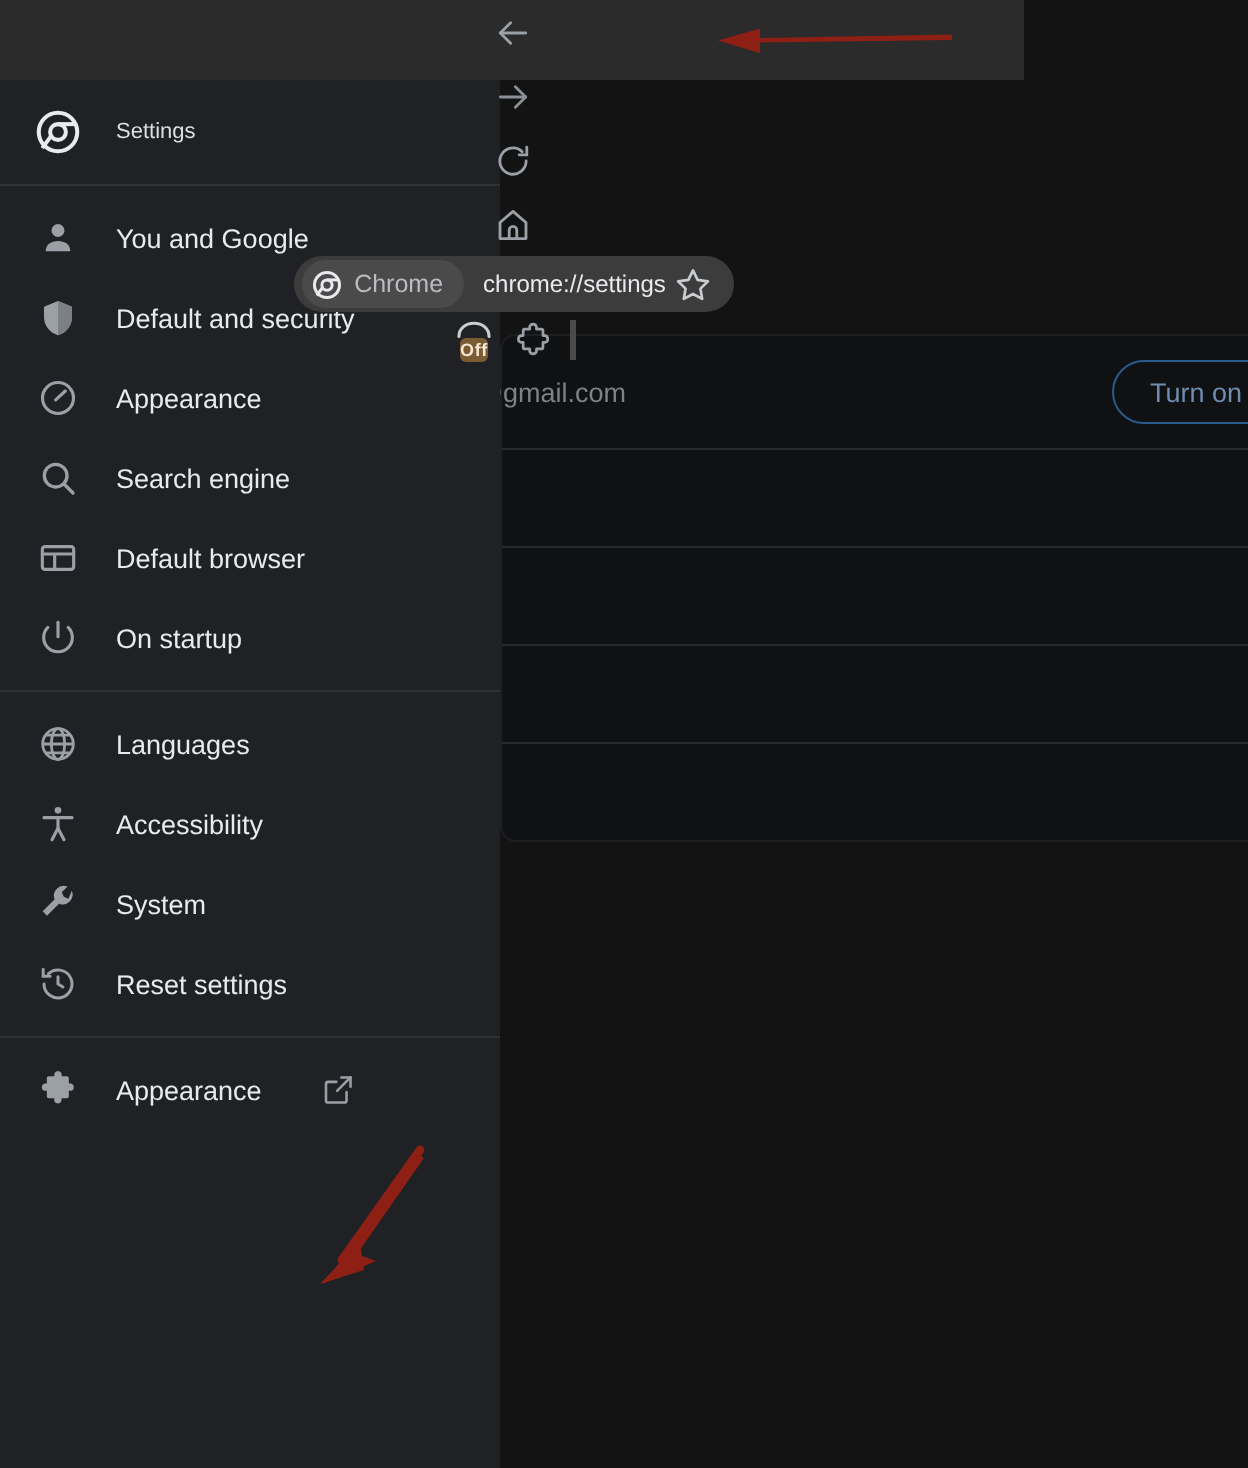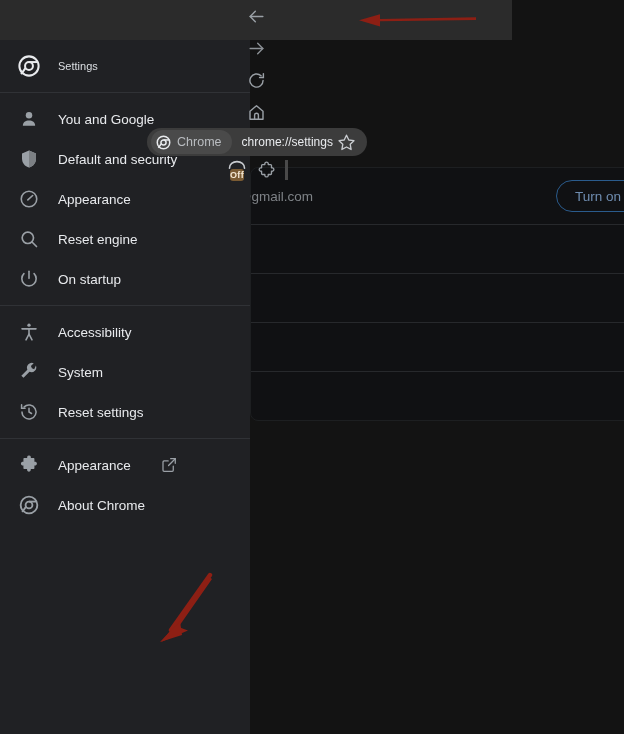--- a/index.html
+++ b/index.html
@@ -210,39 +210,58 @@
     </div>
 
 
     <div class="sb-item">
       <span class="sb-icon">
         <svg width="20" height="20" viewBox="0 0 24 24" fill="none" stroke="#9aa0a6" stroke-width="2">
           <circle cx="10.6" cy="10.6" r="6.8"></circle>
           <path d="M15.6 15.6 21 21" stroke-linecap="round"></path>
         </svg>
       </span>
-      <span class="sb-label">Reset engine</span>
-    </div>
-
+      <span class="sb-label">Search engine</span>
+    </div>
+
+    <div class="sb-item">
+      <span class="sb-icon">
+        <svg width="20" height="20" viewBox="0 0 24 24" fill="none" stroke="#9aa0a6" stroke-width="1.9">
+          <rect x="2.6" y="5.2" width="18.8" height="13.6" rx="1.6"></rect>
+          <path d="M2.6 9.6h18.8M10 9.6v9.2"></path>
+        </svg>
+      </span>
+      <span class="sb-label">Default browser</span>
+    </div>
 
     <div class="sb-item">
       <span class="sb-icon">
         <svg width="20" height="20" viewBox="0 0 24 24" fill="none" stroke="#9aa0a6" stroke-width="1.9" stroke-linecap="round">
           <path d="M12 2.6v8.6"></path>
           <path d="M18.1 5.6a8.6 8.6 0 1 1-12.2 0"></path>
         </svg>
       </span>
       <span class="sb-label">On startup</span>
     </div>
 
   </div>
   <div class="sb-divider"></div>
 
   <div class="sb-group">
 
+    <div class="sb-item">
+      <span class="sb-icon">
+        <svg width="20" height="20" viewBox="0 0 24 24" fill="none" stroke="#9aa0a6" stroke-width="1.7">
+          <circle cx="12" cy="12" r="9.2"></circle>
+          <ellipse cx="12" cy="12" rx="4" ry="9.2"></ellipse>
+          <path d="M2.8 12h18.4M4.5 6.7h15M4.5 17.3h15"></path>
+        </svg>
+      </span>
+      <span class="sb-label">Languages</span>
+    </div>
 
 
     <div class="sb-item">
       <span class="sb-icon">
         <svg width="20" height="20" viewBox="0 0 24 24" fill="none" stroke="#9aa0a6" stroke-width="1.9" stroke-linecap="round">
           <circle cx="12" cy="3.8" r="2" fill="#9aa0a6" stroke="none"></circle>
           <path d="M3.6 8.2h16.8"></path>
           <path d="M12 8.2v6.4"></path>
           <path d="M12 14.6 8.4 21.4M12 14.6l3.6 6.8"></path>
         </svg>
@@ -284,31 +303,20 @@
       <span class="sb-label">Appearance</span>
       <span class="sb-ext-link">
         <svg width="16" height="16" viewBox="0 0 24 24" fill="none" stroke="#9aa0a6" stroke-width="1.9" stroke-linecap="round">
           <path d="M18.4 13.6v6.2c0 .9-.7 1.6-1.6 1.6H4.6c-.9 0-1.6-.7-1.6-1.6V7.5c0-.9.7-1.6 1.6-1.6h6.2"></path>
           <path d="M14.5 2.6h6.9v6.9"></path>
           <path d="M21.4 2.6 11.3 12.7"></path>
         </svg>
       </span>
     </div>
 
-    <div class="sb-item">
-      <span class="sb-icon">
-        <svg width="20" height="20" viewBox="0 0 24 24">
-          <circle cx="12" cy="12" r="10" fill="none" stroke="#9aa0a6" stroke-width="2.2"></circle>
-          <circle cx="12" cy="12" r="4.1" fill="none" stroke="#9aa0a6" stroke-width="2.2"></circle>
-          <path d="M12 7.9 L21.4 7.9" stroke="#9aa0a6" stroke-width="2.2" fill="none"></path>
-          <path d="M8.5 14 L3.8 20.4" stroke="#9aa0a6" stroke-width="2.2" fill="none"></path>
-        </svg>
-      </span>
-      <span class="sb-label">About Chrome</span>
-    </div>
 
   </div>
 
 </div>
 
 <div class="toolbar">
 
   <div class="nav-btn">
     <svg width="19" height="19" viewBox="0 0 24 24" fill="none" stroke="#9aa0a6" stroke-width="1.8" stroke-linecap="round" stroke-linejoin="round">
       <path d="M20 12H4"></path>

